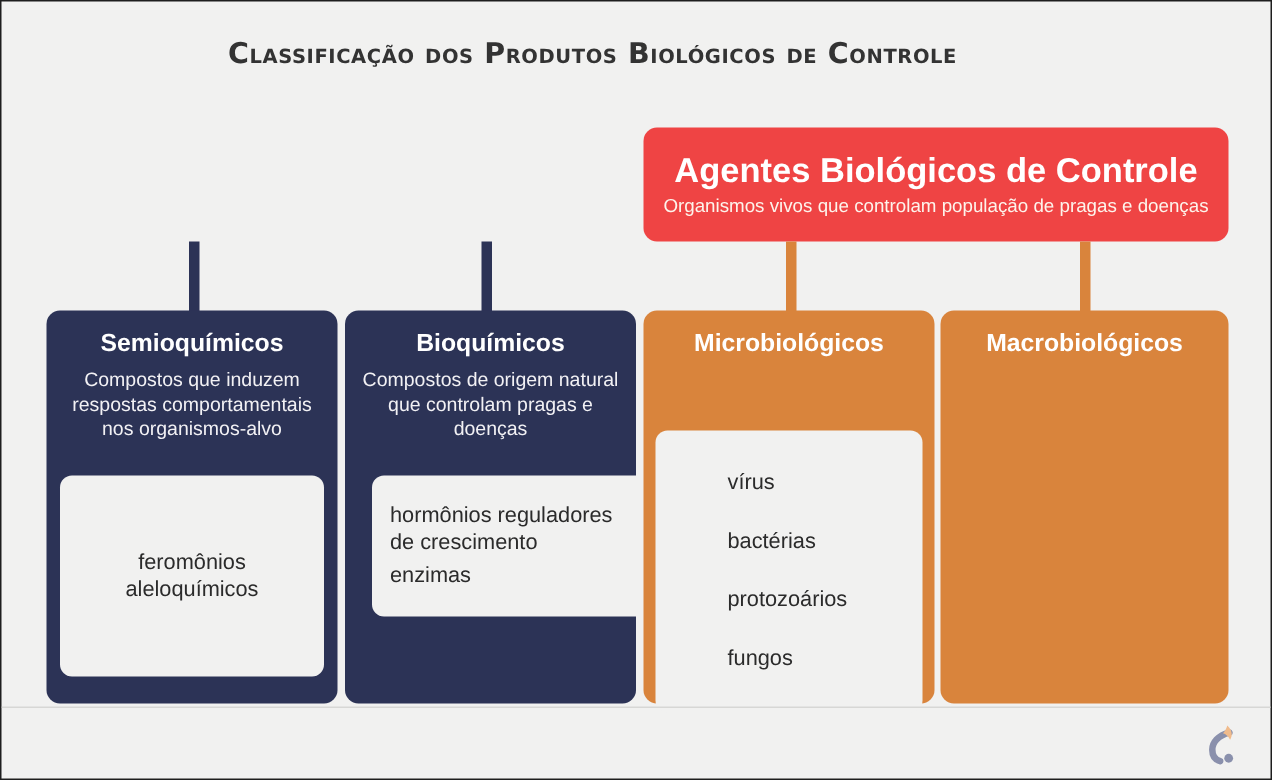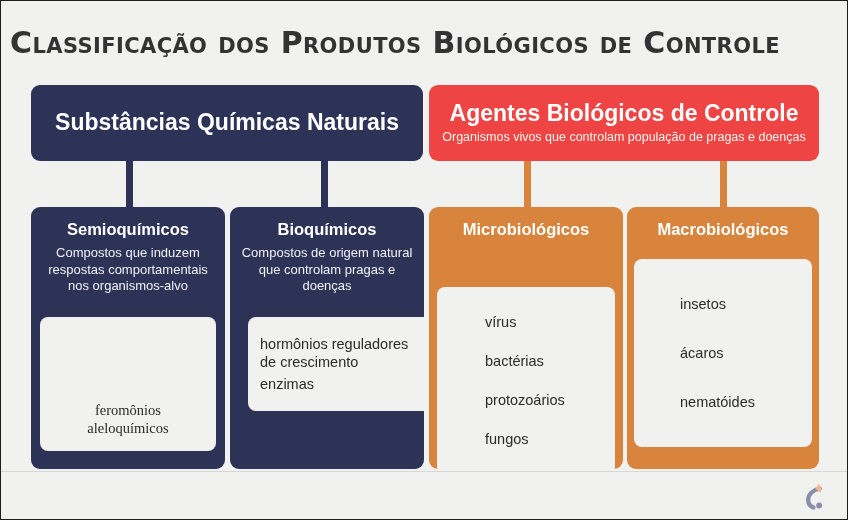--- a/index.html
+++ b/index.html
@@ -22,21 +22,21 @@
 
   
   .title {
     position: absolute;
     left: 0;
     top: 24px;
     width: 788px;
     text-align: center;
     color: #333333;
     font-weight: bold;
-    font-size: 30px;
+    font-size: 19px;
     font-variant: small-caps;
     letter-spacing: 0.4px;
     font-family: "DejaVu Sans", sans-serif;
   }
 
   
   .connector {
     position: absolute;
     width: 7px;
   }
@@ -103,21 +103,21 @@
 
   
   .item-panel {
     position: absolute;
     background: #f1f1f0;
     border-radius: 8px;
     box-sizing: border-box;
     display: flex;
     flex-direction: column;
   }
-  .item-panel.centered   { align-items: center; justify-content: flex-end; font-family: Liberation Serif, serif; }
+  .item-panel.centered   { align-items: center; justify-content: center; }
   .item-panel.leftalign  { align-items: flex-start; justify-content: space-around; }
 
   .item {
     color: #2b2b2b;
     font-size: 14.5px;
     line-height: 1.25;
   }
   .item-panel.leftalign .item { text-align: left; }
   .item-panel.centered  .item { text-align: center; }
 
@@ -147,23 +147,20 @@
     height: 38px;
   }
 </style>
 </head>
 <body>
 
 <div id="infographic">
 
   <div class="title">Classificação dos Produtos Biológicos de Controle</div>
 
-  <div class="parent-card navy" style="left:30px; top:84px; width:392px; height:76px;">
-    <div class="parent-title">Substâncias Químicas Naturais</div>
-  </div>
 
   <div class="connector navy" style="left:125px; top:160px; height:50px;"></div>
   <div class="connector navy" style="left:320px; top:160px; height:50px;"></div>
 
   <div class="child-card navy" style="left:30px; top:206px; width:194px; height:262px;">
     <div class="child-title">Semioquímicos</div>
     <div class="child-desc">Compostos que induzem respostas comportamentais nos organismos-alvo</div>
   </div>
   <div class="item-panel centered" style="left:39px; top:316px; width:176px; height:134px; padding:14px 10px;">
     <div class="item">feromônios</div>
@@ -192,25 +189,20 @@
   </div>
   <div class="item-panel leftalign" style="left:436px; top:258px; width:178px; height:188px; padding:16px 0 16px 48px;margin-top:28px;">
     <div class="item">vírus</div>
     <div class="item">bactérias</div>
     <div class="item">protozoários</div>
     <div class="item">fungos</div>
   </div>
 
   <div class="child-card orange" style="left:626px; top:206px; width:192px; height:262px;">
     <div class="child-title">Macrobiológicos</div>
-  </div>
-  <div class="item-panel leftalign" style="left:633px; top:258px; width:178px; height:188px; padding:20px 0 20px 46px;">
-    <div class="item">insetos</div>
-    <div class="item">ácaros</div>
-    <div class="item">nematóides</div>
   </div>
 
   <div class="footer-rule"></div>
 
   <div class="logo">
     <svg viewBox="0 0 40 40" width="38" height="38" aria-hidden="true">
       <path d="M28 12 C20 14 16 19 16 24 C16 28 18 31 21.5 32" fill="none" stroke="#8a90ac" stroke-width="4.6" stroke-linecap="round"></path>
       <path d="M26.5 7 C30 10 30.5 14 28.5 17 C27.2 14.5 25.5 13 23.5 12.5 C24.8 11 26 9.2 26.5 7 Z" fill="#f0bb8c"></path>
       <circle cx="27.5" cy="30" r="3.1" fill="#8a90ac"></circle>
     </svg>

